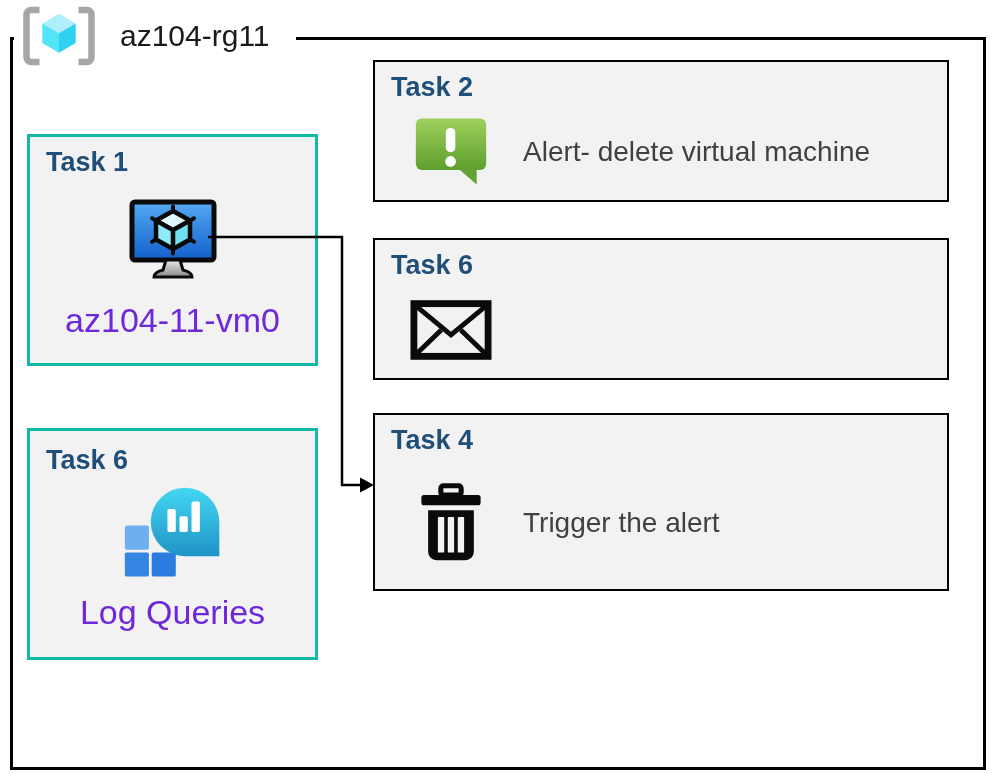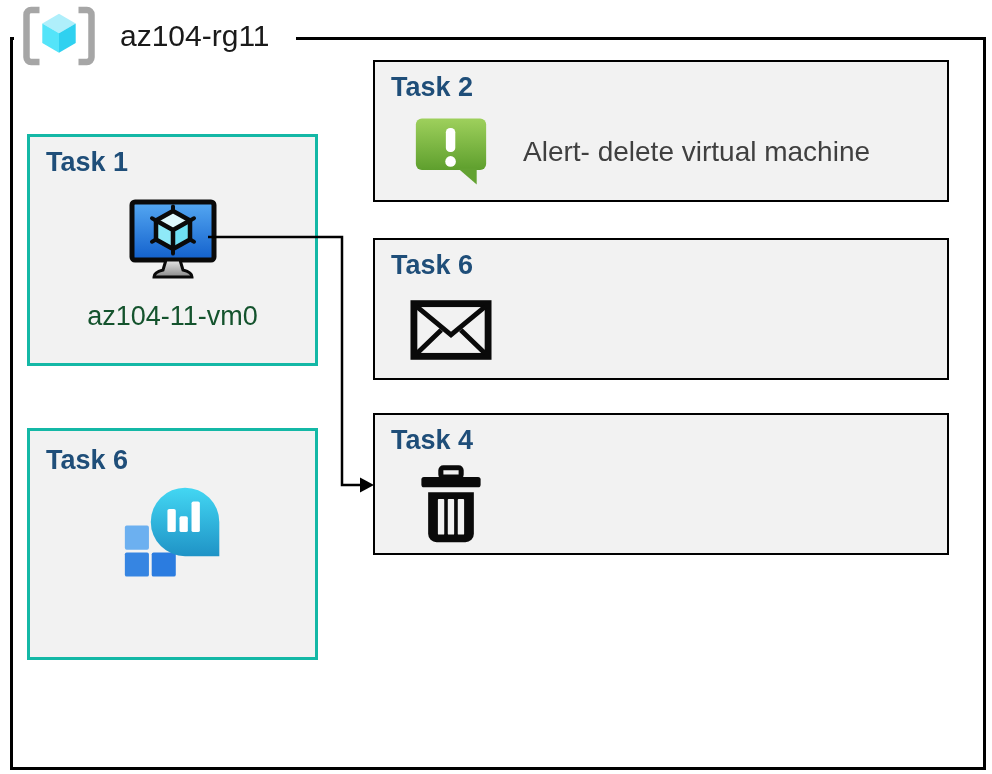--- a/index.html
+++ b/index.html
@@ -15,21 +15,21 @@
   .tall{border:3px solid #14b8a6;}
   .wide{border:2.5px solid #000;}
   .task-heading{position:absolute;left:16px;top:10px;font-size:27px;font-weight:bold;
                 color:#1F4E79;white-space:nowrap;}
   .task-row{position:absolute;left:28px;top:48px;right:10px;bottom:6px;
             display:flex;align-items:center;}
   .icon-slot{width:96px;display:flex;justify-content:center;align-items:center;flex:0 0 96px;}
   .task-label{margin-left:24px;font-size:28px;color:#404040;white-space:nowrap;}
   .center-icon{position:absolute;left:50%;transform:translateX(-50%);}
   .task-caption{position:absolute;left:0;width:100%;text-align:center;
-                font-size:27px;color:#14532d;}
+                font-size:34px;color:#6d28d9;}
   .connector{position:absolute;left:0;top:0;z-index:4;pointer-events:none;}
 </style>
 </head>
 <body>
 
 <div class="canvas">
 
   <div class="outer-box"></div>
 
   <div class="rg-header">
@@ -79,20 +79,21 @@
         </linearGradient>
       </defs>
       <rect x="2" y="44" width="26" height="26" rx="2" fill="#6CB0F0"></rect>
       <rect x="2" y="73" width="26" height="26" rx="2" fill="#3685E2"></rect>
       <rect x="31" y="73" width="26" height="26" rx="2" fill="#2B7CE0"></rect>
       <path d="M30,40 a37,37 0 0 1 37,-37 a37,37 0 0 1 37,37 v37 h-37 a37,37 0 0 1 -37,-37 z" fill="url(#lqGrad)"></path>
       <rect x="48" y="26" width="9" height="25" rx="2" fill="#fff"></rect>
       <rect x="61" y="34" width="9" height="17" rx="2" fill="#fff"></rect>
       <rect x="74" y="18" width="9" height="33" rx="2" fill="#fff"></rect>
     </svg>
+    <div class="task-caption" style="top:162px;">Log Queries</div>
   </div>
 
   <div class="task-box wide" style="left:373px;top:60px;width:576px;height:142px;">
     <div class="task-heading">Task 2</div>
     <div class="task-row">
       <div class="icon-slot">
         <svg width="76" height="72" viewBox="0 0 88 84">
           <defs>
             <linearGradient id="alGrad" x1="0" y1="0" x2="0" y2="1">
               <stop offset="0" stop-color="#9ED05C"></stop>
@@ -115,33 +116,34 @@
       <div class="icon-slot">
         <svg width="82" height="62" viewBox="0 0 84 62">
           <rect x="4" y="4" width="76" height="54" fill="none" stroke="#0a0a0a" stroke-width="7"></rect>
           <path d="M7,7 L42,36 L77,7" fill="none" stroke="#0a0a0a" stroke-width="5"></path>
           <path d="M7,55 L32,31 M77,55 L52,31" fill="none" stroke="#0a0a0a" stroke-width="5"></path>
         </svg>
       </div>
     </div>
   </div>
 
-  <div class="task-box wide" style="left:373px;top:413px;width:576px;height:142px;">
+  <div class="task-box wide" style="left:373px;top:413px;width:576px;height:178px;">
     <div class="task-heading">Task 4</div>
     <div class="task-row">
       <div class="icon-slot">
         <svg width="66" height="80" viewBox="0 0 78 94">
           <rect x="27" y="3" width="24" height="11" rx="3" fill="none" stroke="#0a0a0a" stroke-width="6"></rect>
           <rect x="4" y="14" width="70" height="12" rx="3" fill="#0a0a0a"></rect>
           <path d="M12,32 h54 v49 a10,10 0 0 1 -10,10 H22 a10,10 0 0 1 -10,-10 z" fill="#0a0a0a"></path>
           <rect x="23.5" y="40" width="7.5" height="42" rx="1" fill="#F2F2F2"></rect>
           <rect x="35.2" y="40" width="7.5" height="42" rx="1" fill="#F2F2F2"></rect>
           <rect x="47" y="40" width="7.5" height="42" rx="1" fill="#F2F2F2"></rect>
         </svg>
       </div>
+      <span class="task-label">Trigger the alert</span>
     </div>
   </div>
 
 
   <svg class="connector" width="992" height="774" viewBox="0 0 992 774">
     <path d="M208,237 H342 V485 H361" fill="none" stroke="#000" stroke-width="2.5"></path>
     <polygon points="360,477.5 374,485 360,492.5" fill="#000"></polygon>
   </svg>
 
 </div>

